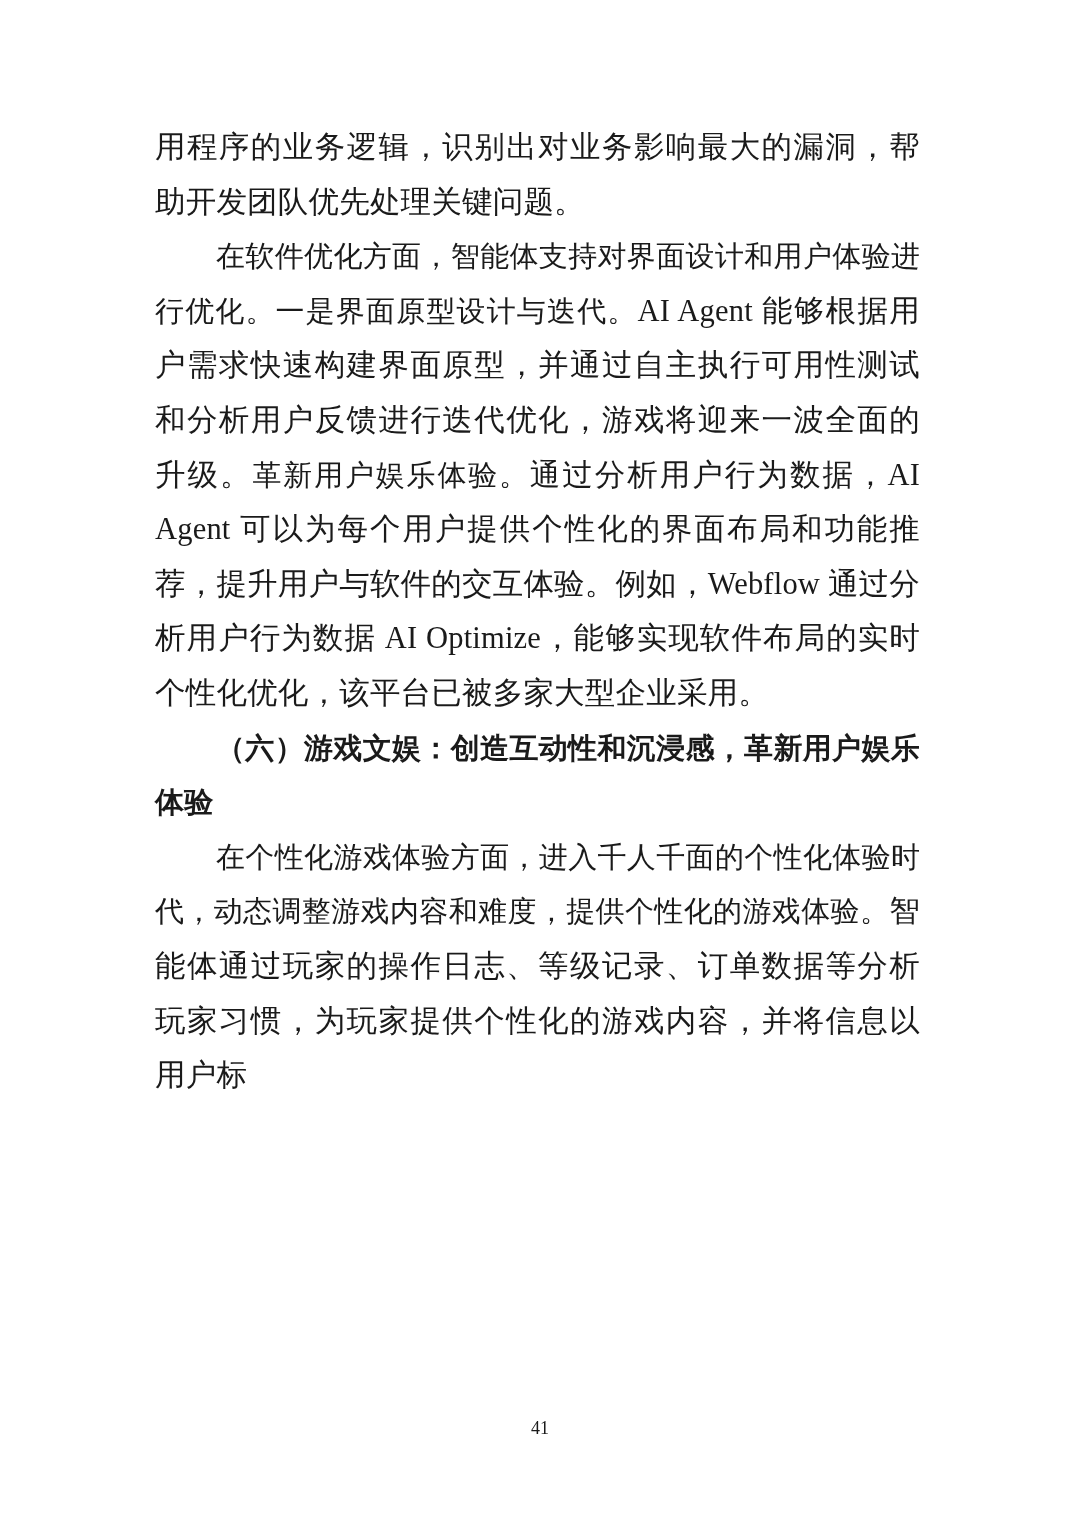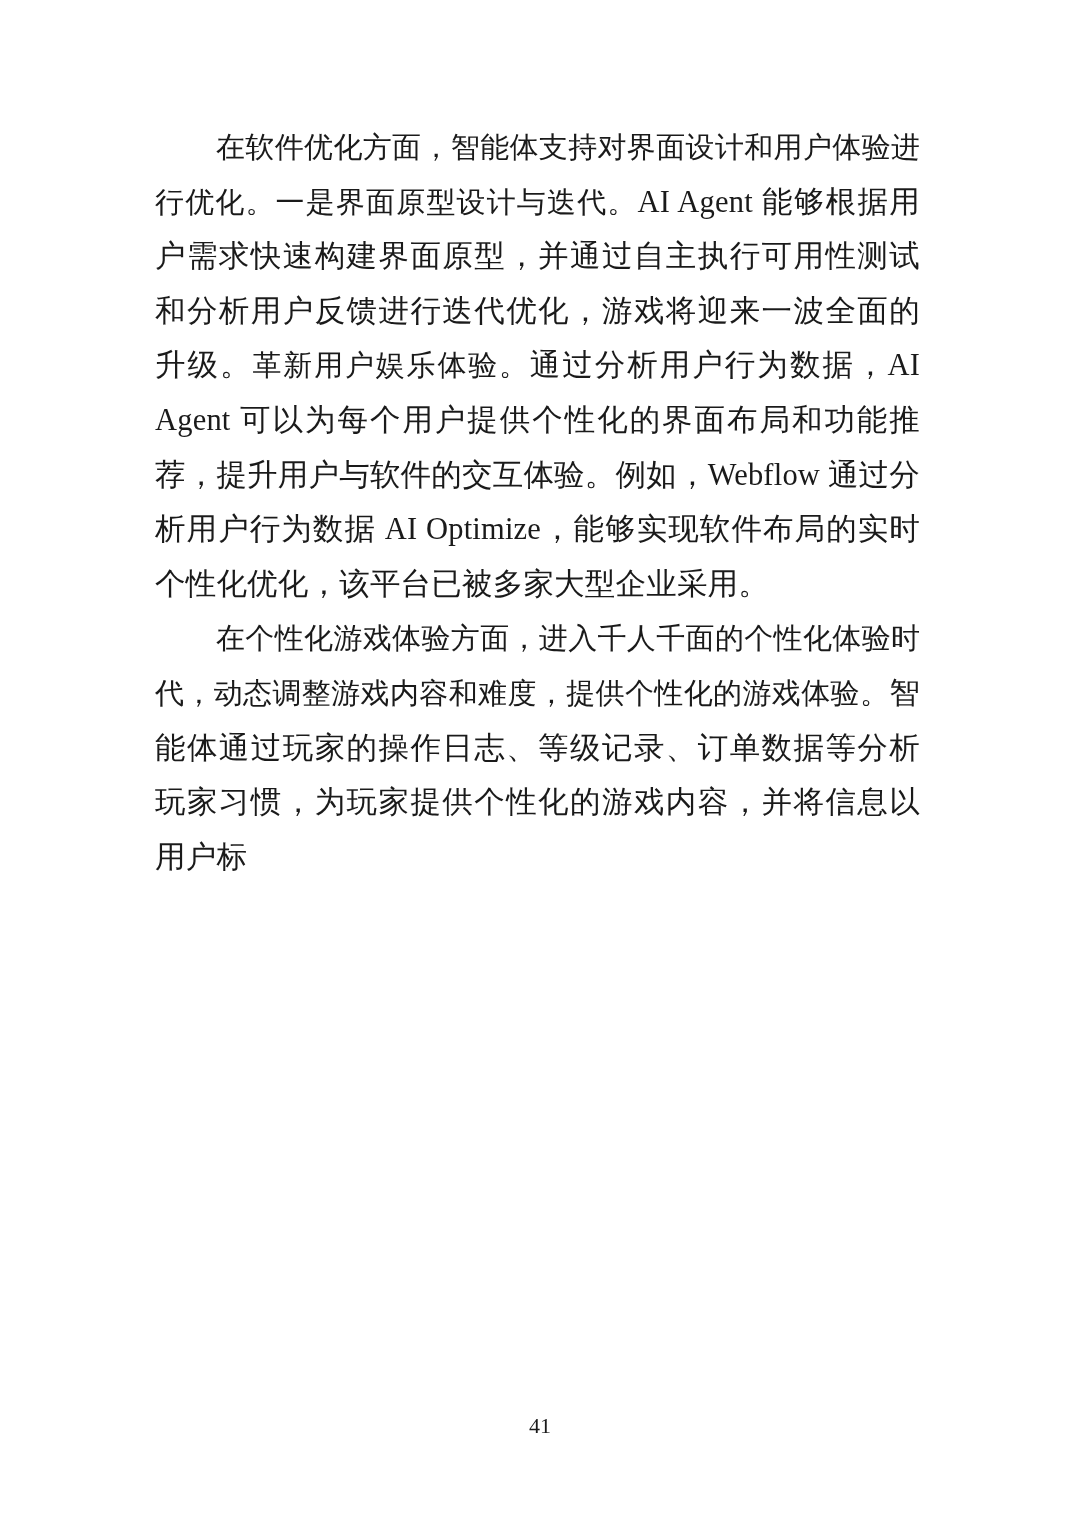--- a/index.html
+++ b/index.html
@@ -45,27 +45,29 @@
     font-weight: bold;
     font-family: "DejaVu Sans", "Liberation Sans", sans-serif;
     font-size: 29px;
   }
   .page-number {
     position: absolute;
     left: 0;
     right: 0;
     bottom: 88px;
     text-align: center;
-    font-size: 22px;
+    font-size: 18px;
     font-family: "Liberation Serif", "DejaVu Serif", serif;
     color: #1a1a1a;
   }
 </style>
 </head>
 <body>
 
 <div class="page">
   <div class="doc-body" id="doc-body">
+      <p class=""><span>用程序的业务逻辑，识别出对业务影响最大的漏洞，帮助开发团队优先处理关键问题。</span></p>
       <p class="indent"><span class="b">在软件优化方面，智能体支持对界面设计和用户体验进行优化。一是界面原型设计与迭代。</span><span>AI Agent 能够根据用户需求快速构建界面原型，并通过自主执行可用性测试和分析用户反馈进行迭代优化，游戏将迎来一波全面的升级。</span><span class="b">革新用户娱乐体验。</span><span>通过分析用户行为数据，AI Agent 可以为每个用户提供个性化的界面布局和功能推荐，提升用户与软件的交互体验。例如，Webflow 通过分析用户行为数据 AI Optimize，能够实现软件布局的实时个性化优化，该平台已被多家大型企业采用。</span></p>
+      <p class="indent"><span class="heading">（六）游戏文娱：创造互动性和沉浸感，革新用户娱乐体验</span></p>
       <p class="indent"><span class="b">在个性化游戏体验方面，进入千人千面的个性化体验时代，动态调整游戏内容和难度，提供个性化的游戏体验。</span><span>智能体通过玩家的操作日志、等级记录、订单数据等分析玩家习惯，为玩家提供个性化的游戏内容，并将信息以用户标</span></p>
     </div>
   <div class="page-number">41</div>
 </div>
 
 </body></html>

